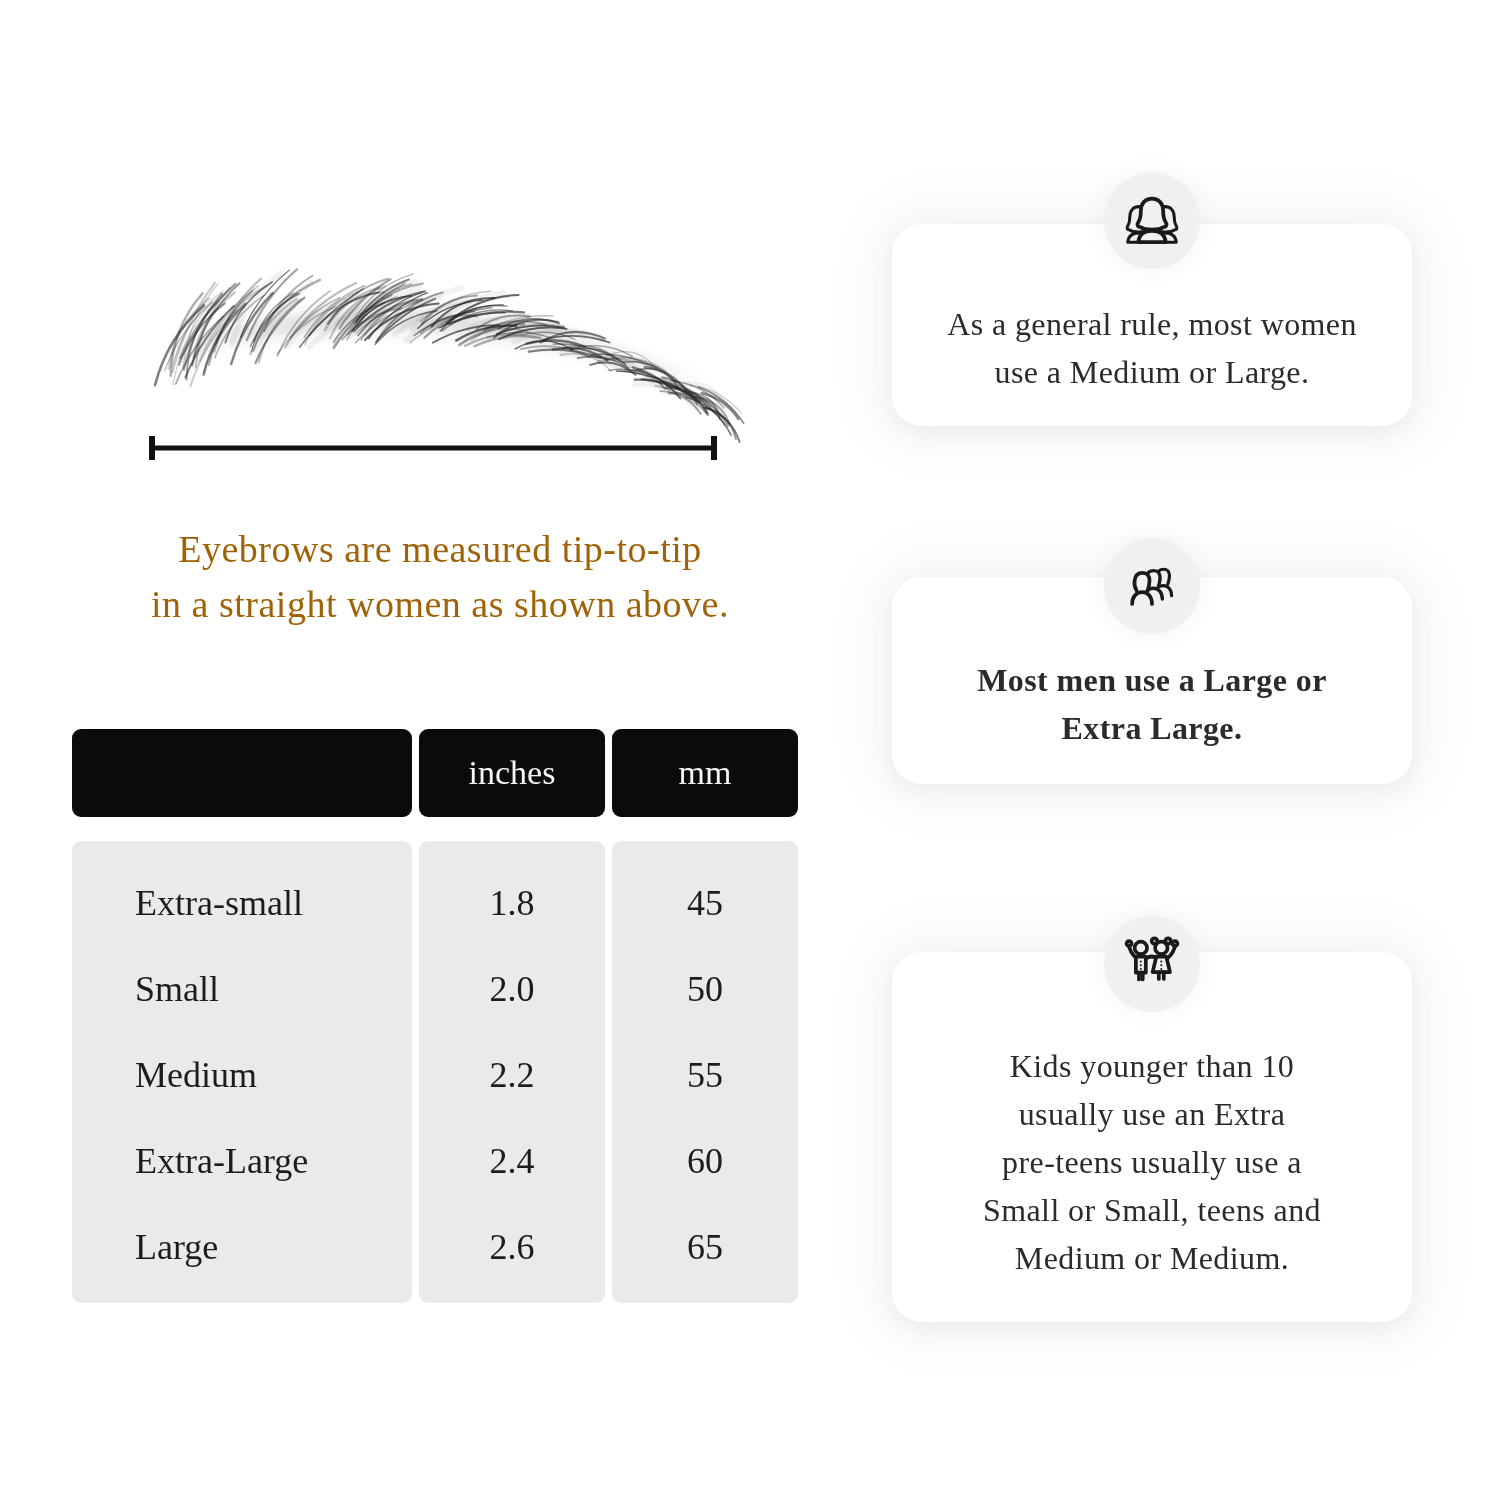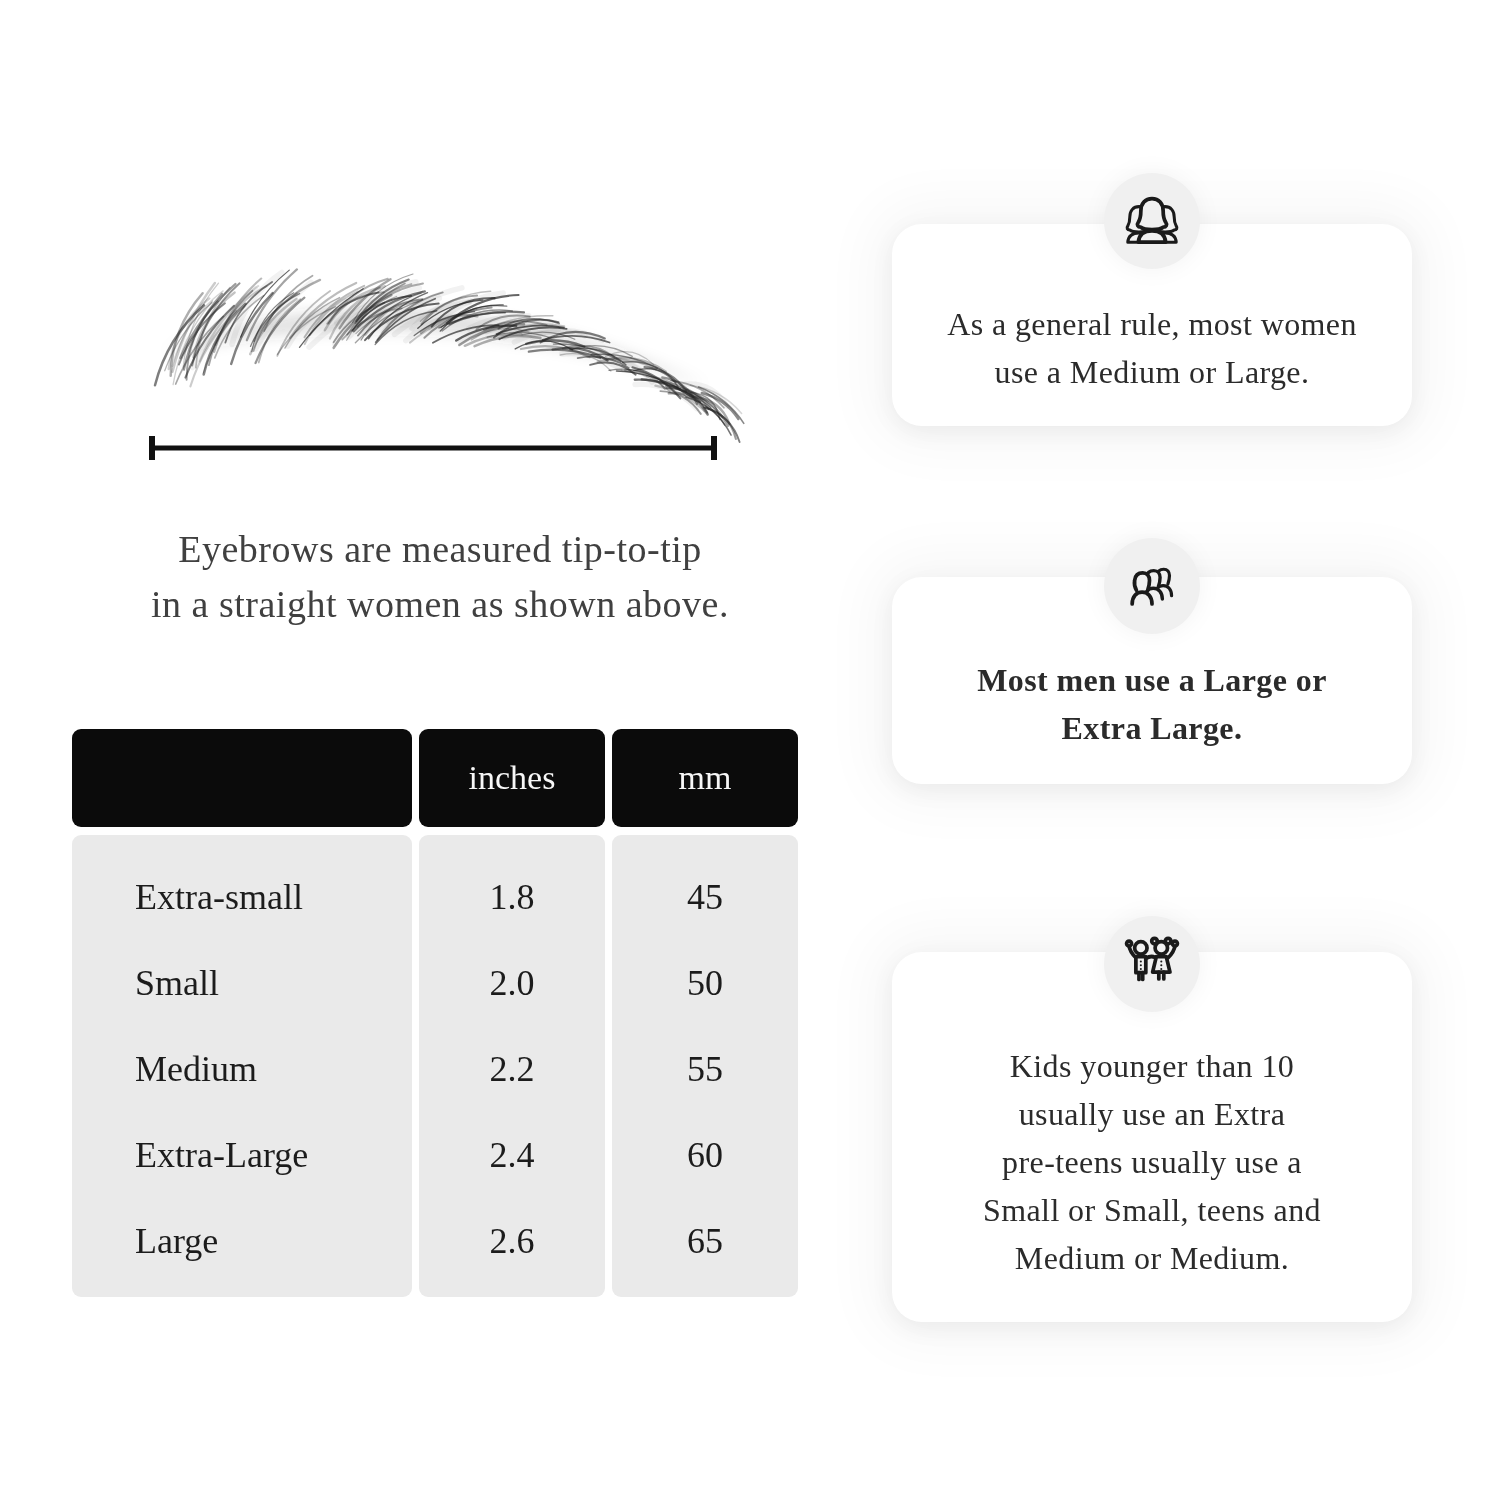--- a/index.html
+++ b/index.html
@@ -7,36 +7,36 @@
     position:relative;width:1500px;height:1500px;overflow:hidden;
     background:#ffffff;
     font-family:"Liberation Serif","DejaVu Serif",serif;
     color:#222;
   }
   
   .brow{position:absolute;left:110px;top:238px;width:640px;height:210px;}
   .measure{position:absolute;left:148px;top:434px;width:570px;height:28px;}
   .caption{
     position:absolute;left:120px;top:522px;width:640px;
-    font-size:38px;line-height:55px;text-align:center;color:#404040;
+    font-size:38px;line-height:55px;text-align:center;color:#a16207;
     letter-spacing:0.5px;
   }
   
   .size-table{position:absolute;left:72px;top:729px;width:726px;}
   .tcol{position:absolute;top:0;}
   .tcol-label{left:0;width:340px;}
   .tcol-in{left:347px;width:186px;}
   .tcol-mm{left:540px;width:186px;}
   .th{
-    height:98px;background:#0b0b0b;border-radius:9px;
+    height:88px;background:#0b0b0b;border-radius:9px;
     display:flex;align-items:center;justify-content:center;
     color:#f7f7f7;font-size:34px;
   }
   .tbody{
-    margin-top:8px;height:462px;background:#eaeaea;border-radius:9px;
+    margin-top:24px;height:462px;background:#eaeaea;border-radius:9px;
     padding-top:19px;box-sizing:border-box;
   }
   .cell{
     height:86px;display:flex;align-items:center;justify-content:center;
     font-size:36px;color:#1c1c1c;
   }
   .tcol-label .cell{justify-content:flex-start;padding-left:63px;}
   
   .card{
     position:absolute;left:892px;width:520px;background:#ffffff;border-radius:30px;

